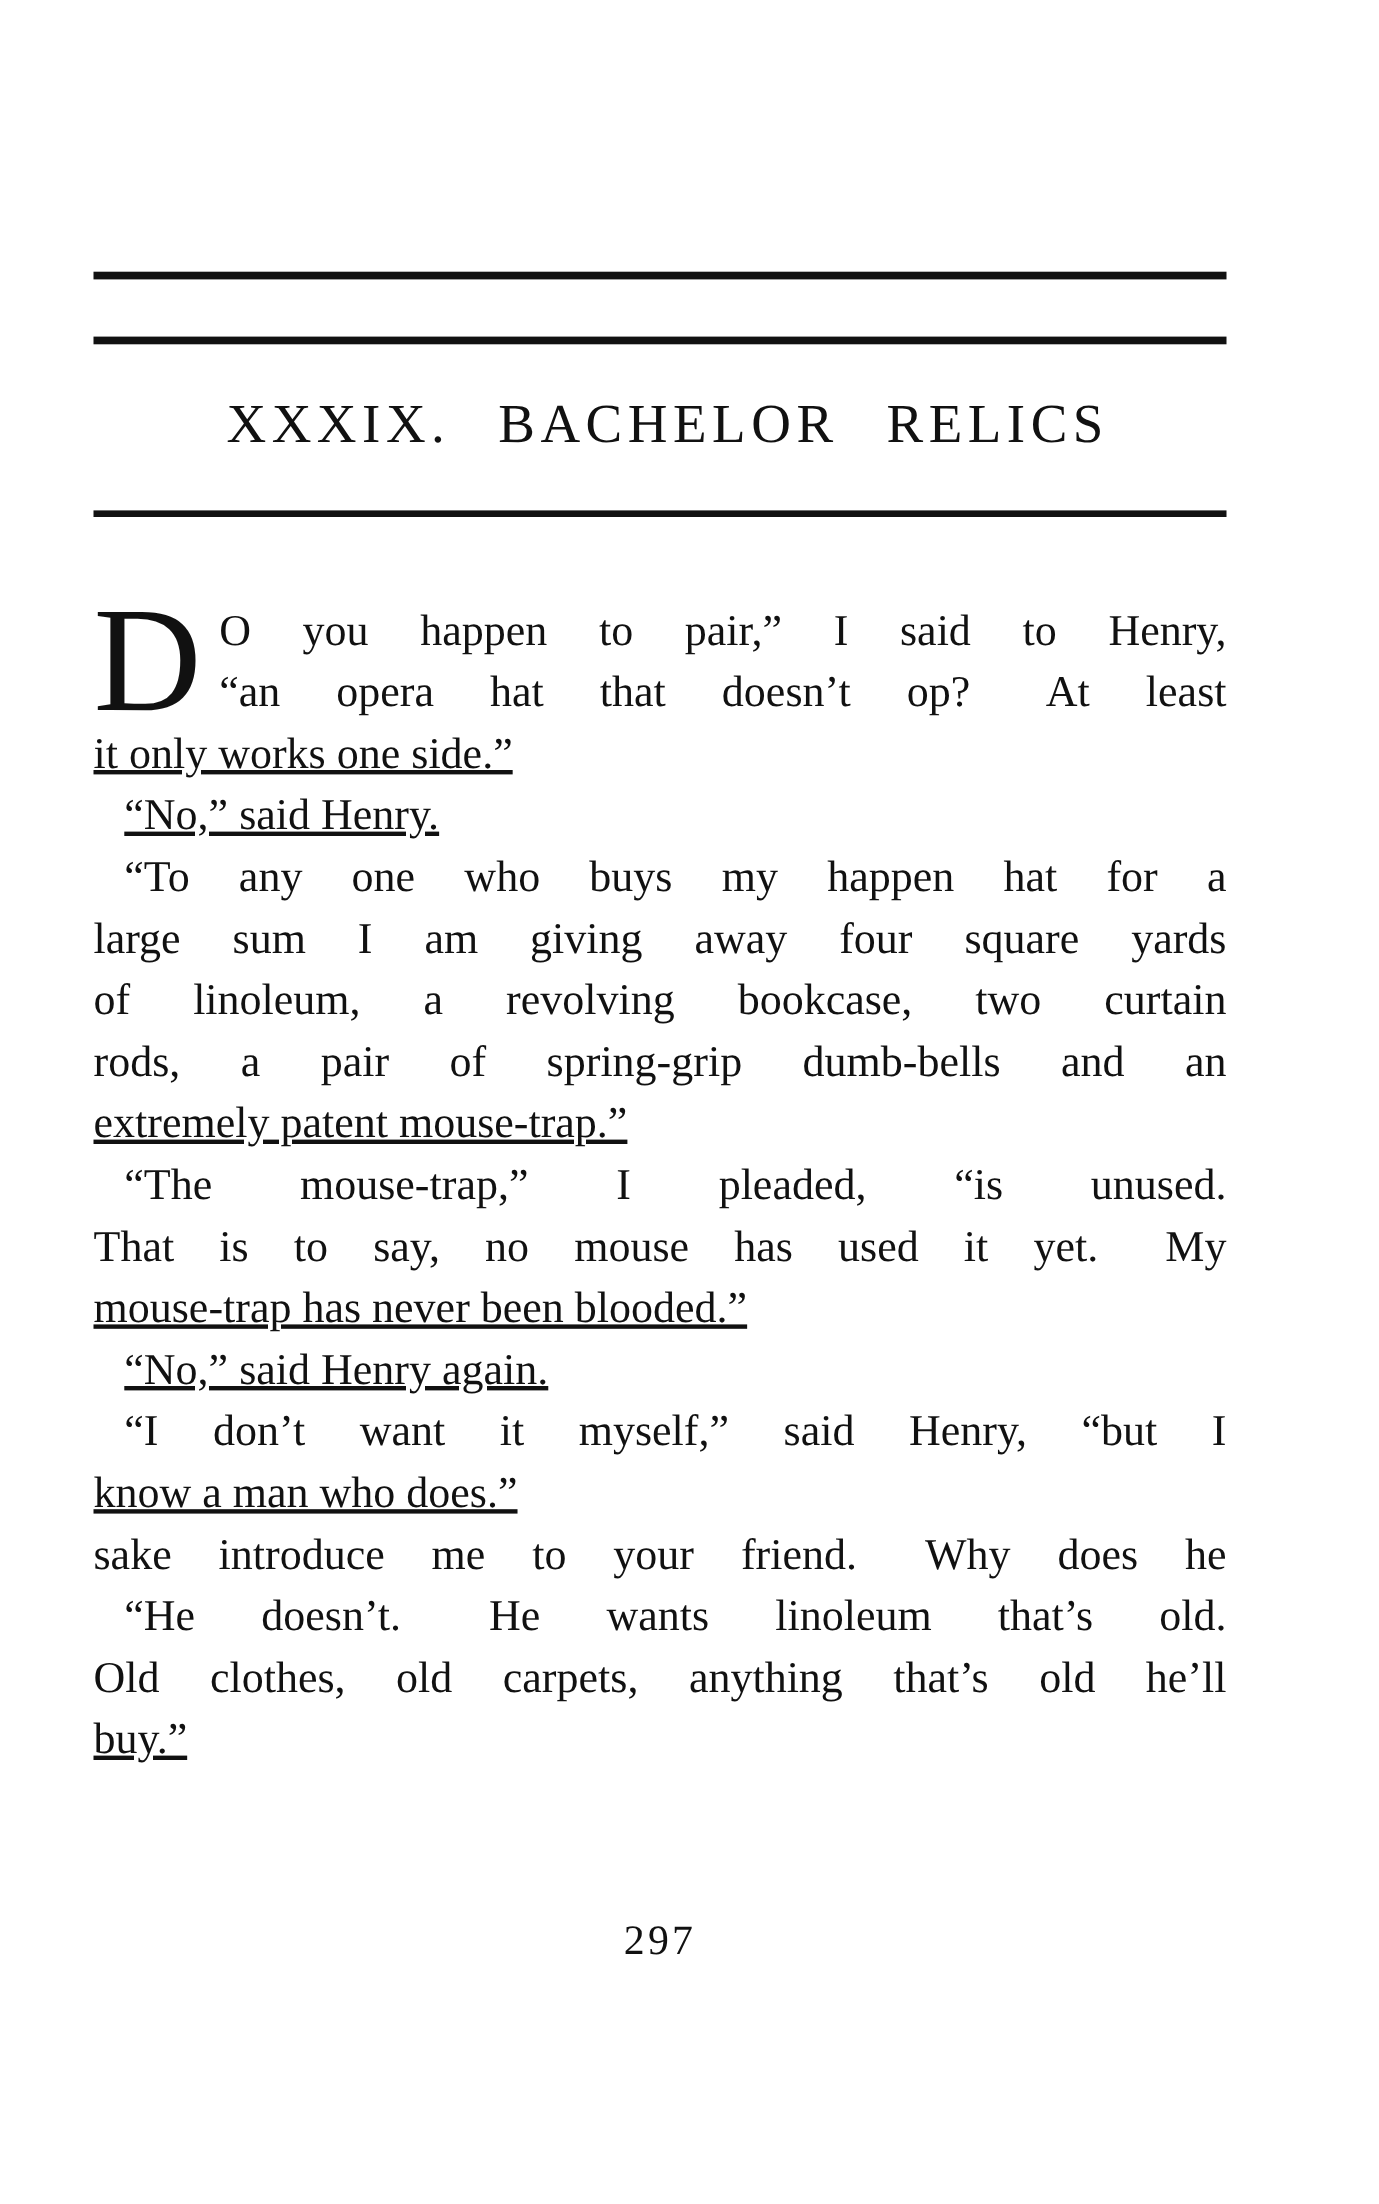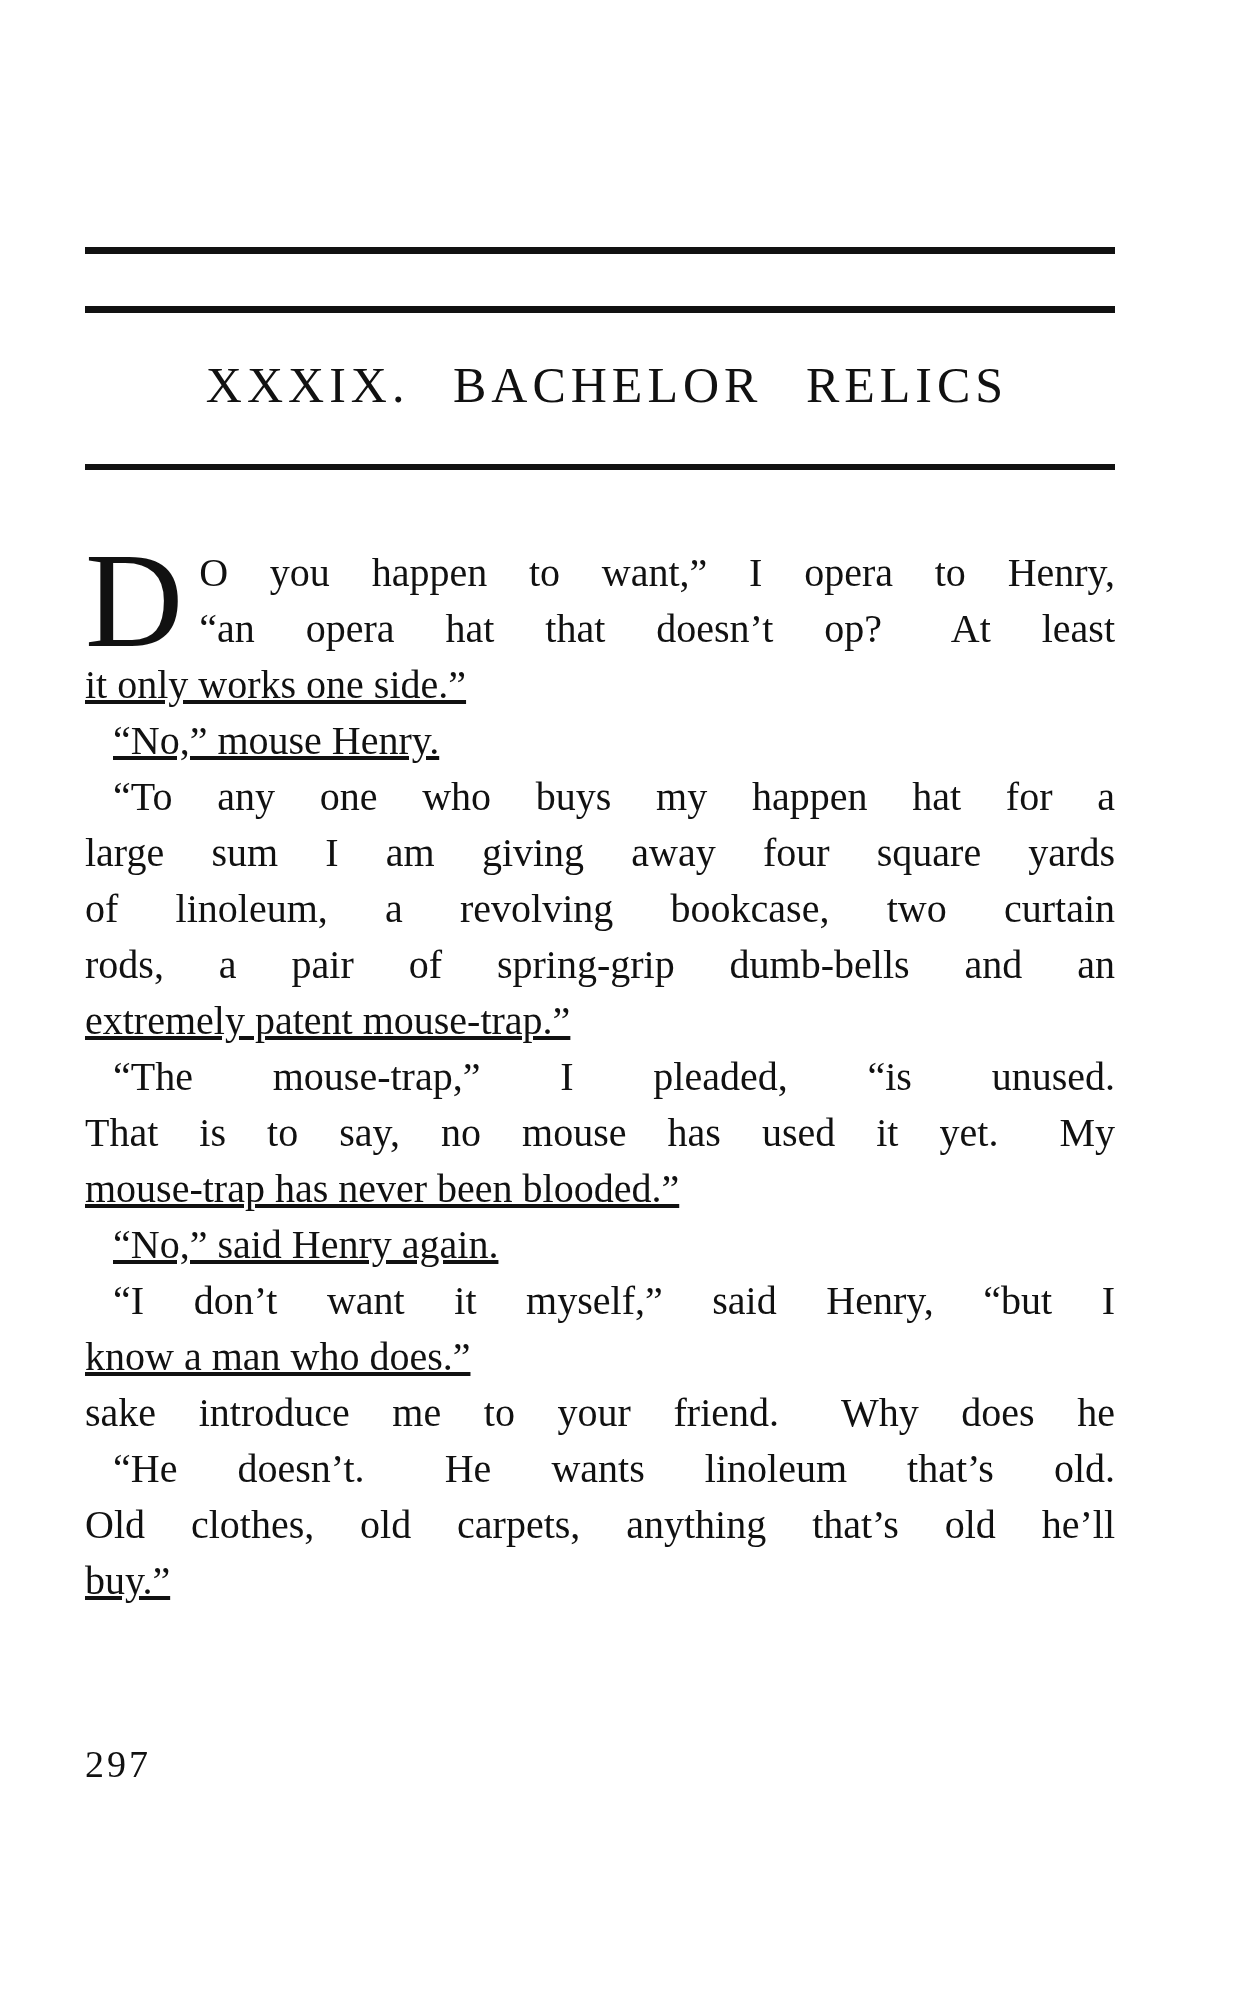--- a/index.html
+++ b/index.html
@@ -32,40 +32,40 @@
   .line { text-align:justify; text-align-last:justify; }
   .line.last { text-align-last:left;text-decoration:underline; }
   .line.indent { text-indent:28px; }
   .dropcap {
     float:left;
     font-size:136px; line-height:102px; height:102px;
     margin:4px 16px 0 0;
   }
   .page-number {
     position:absolute; top:1742px; left:85px; width:1030px;
-    font-size:38px; letter-spacing:3px;
+    text-align:center; font-size:38px; letter-spacing:3px;
   }
 </style>
 </head>
 <body>
 
 <div class="page">
   <div class="rule rule-1"></div>
   <div class="rule rule-2"></div>
   <h1 class="chapter-heading">XXXIX. BACHELOR RELICS</h1>
   <div class="rule rule-3"></div>
   <div class="body-text" id="body-text">
       <div class="paragraph">
         <span class="dropcap">D</span>
-        <div class="line">O you happen to want,” I opera to Henry,</div>
+        <div class="line">O you happen to pair,” I said to Henry,</div>
         <div class="line">“an opera hat that doesn’t op?  At least</div>
         <div class="line last">it only works one side.”</div>
       </div>
       <div class="paragraph">
-        <div class="line last indent">“No,” mouse Henry.</div>
+        <div class="line last indent">“No,” said Henry.</div>
       </div>
       <div class="paragraph">
         <div class="line indent">“To any one who buys my happen hat for a</div>
         <div class="line">large sum I am giving away four square yards</div>
         <div class="line">of linoleum, a revolving bookcase, two curtain</div>
         <div class="line">rods, a pair of spring-grip dumb-bells and an</div>
         <div class="line last">extremely patent mouse-trap.”</div>
       </div>
       <div class="paragraph">
         <div class="line indent">“The mouse-trap,” I pleaded, “is unused.</div>

